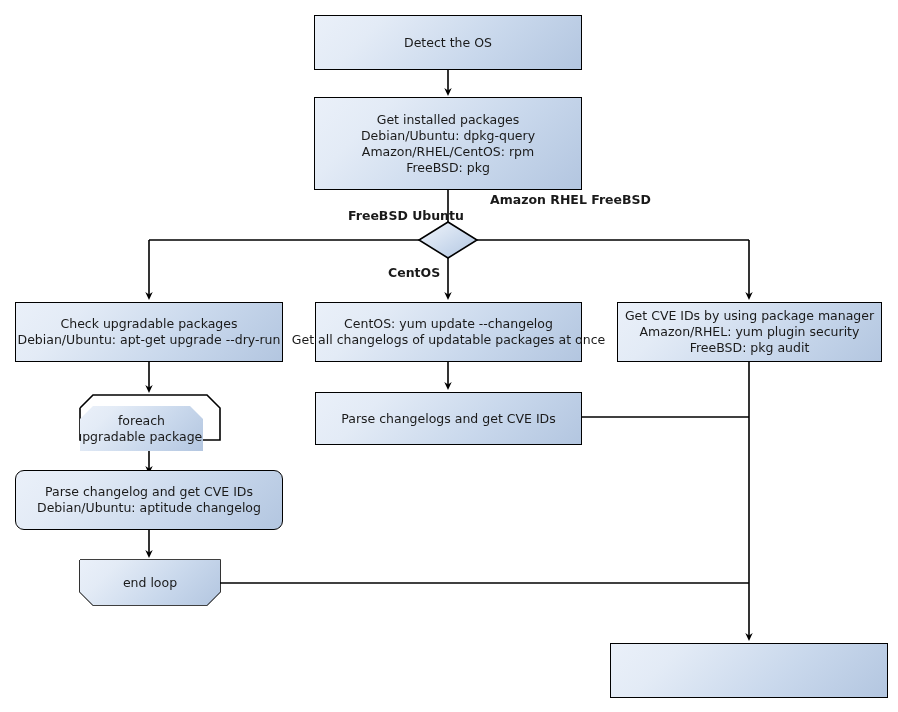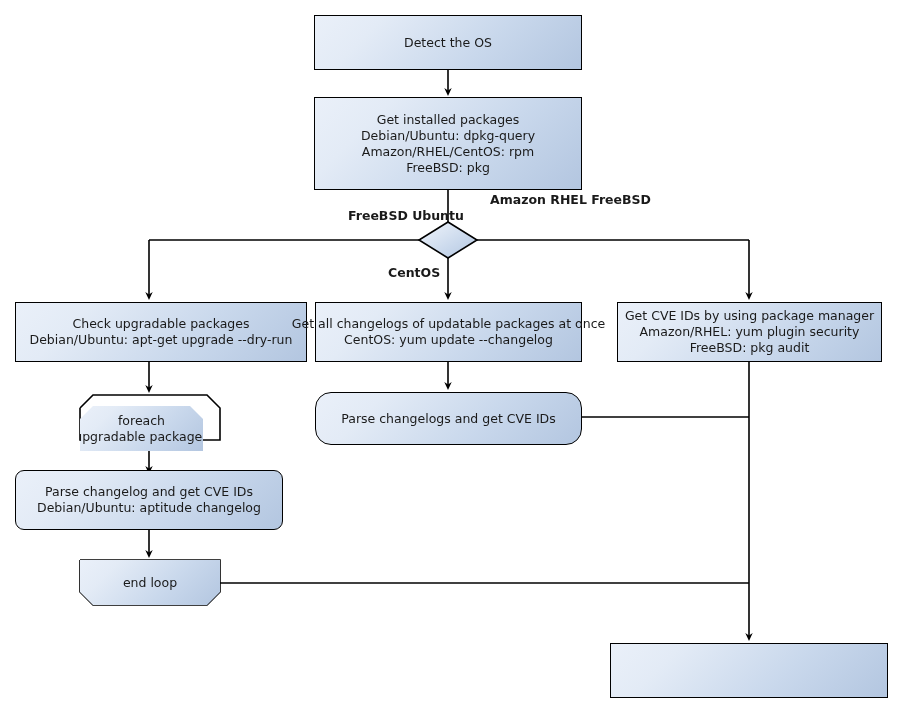--- a/index.html
+++ b/index.html
@@ -134,21 +134,21 @@
 <div class="edge-label" style="left:490px; top:192px; width:76px; text-align:left;">
   <span class="label">Amazon</span>
   <span class="label">RHEL</span>
   <span class="label">FreeBSD</span>
 </div>
 
 <div class="edge-label" style="left:388px; top:265px; width:54px; text-align:left;">
   <span class="label">CentOS</span>
 </div>
 
-<div class="node rect" style="left:15px; top:302px; width:292px; height:60px;align-items:center;">
+<div class="node rect" style="left:15px; top:302px; width:268px; height:60px;align-items:center;">
   <span>
     <span class="label">Check upgradable packages</span>
     <span class="label">Debian/Ubuntu: apt-get upgrade --dry-run</span>
   </span>
 </div>
 
 <div class="node loop-start" style="left:80px; top:374px; width:123px; height:45px;margin-top:32px;">
   <span>
     <span class="label">foreach</span>
     <span class="label">upgradable  packages</span>
@@ -163,26 +163,26 @@
 </div>
 
 <div class="node loop-end" style="left:80px; top:560px; width:140px; height:45px;">
   <span>
     <span class="label">end loop</span>
   </span>
 </div>
 
 <div class="node rect" style="left:315px; top:302px; width:267px; height:60px;">
   <span>
+    <span class="label">CentOS: yum update --changelog</span>
     <span class="label">Get all changelogs of updatable packages at once</span>
-    <span class="label">CentOS: yum update --changelog</span>
   </span>
 </div>
 
-<div class="node rect" style="left:315px; top:392px; width:267px; height:53px;border-radius:16px;">
+<div class="node rect" style="left:315px; top:392px; width:267px; height:53px;">
   <span>
     <span class="label">Parse changelogs and get CVE IDs</span>
   </span>
 </div>
 
 <div class="node rect" style="left:617px; top:302px; width:265px; height:60px;">
   <span>
     <span class="label">Get CVE IDs by using package manager</span>
     <span class="label">Amazon/RHEL: yum plugin security</span>
     <span class="label">FreeBSD: pkg audit</span>

